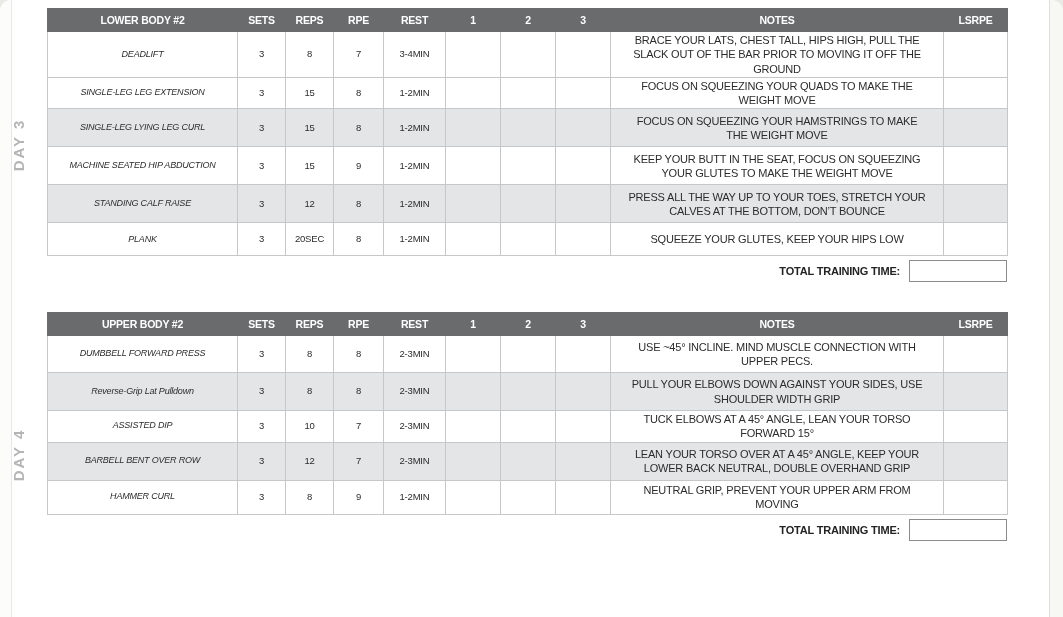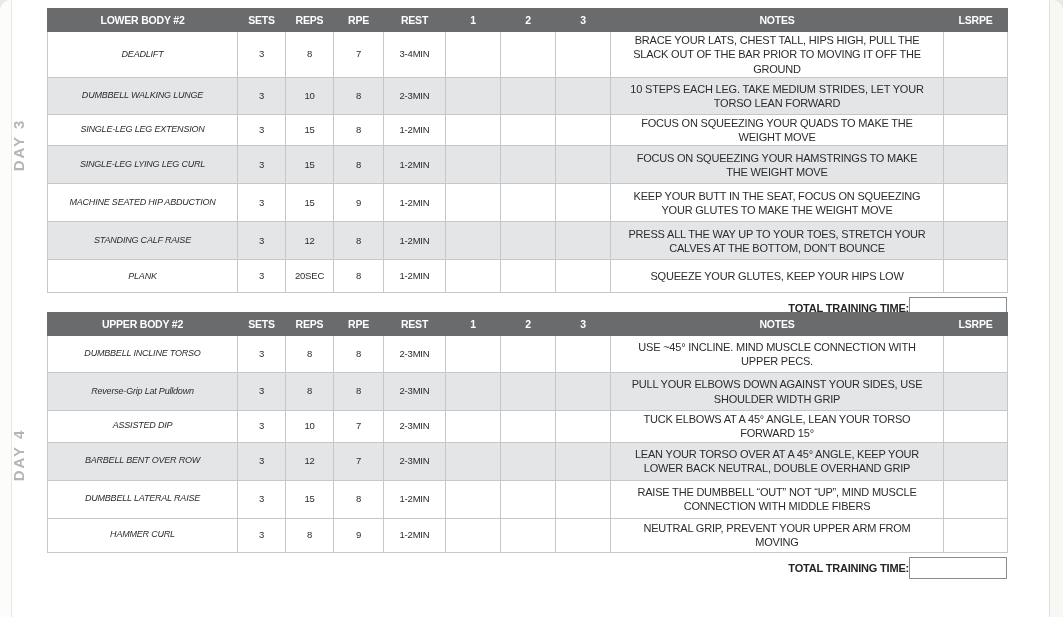--- a/index.html
+++ b/index.html
@@ -28,21 +28,21 @@
   .tbl td{
     border:1px solid #c6c7c9;background:#ffffff;
     font-size:9px;color:#2c2c2c;text-align:center;vertical-align:middle;
     padding:1px 3px;line-height:1.3;letter-spacing:-0.2px;overflow:hidden;
   }
   .tbl tr.alt td{background:var(--stripe,#e4e5e6);}
   .tbl td.notes-cell{font-size:11px;padding:1px 14px;}
   .tbl td.num-cell{font-size:9.5px;}
   .tbl td.exercise-cell{font-size:9px;font-style:italic;}
 
-  .ttt{display:flex;justify-content:flex-end;align-items:center;margin-top:4px;height:22px;}
+  .ttt{display:flex;justify-content:flex-end;align-items:center;gap:9px;margin-top:4px;height:22px;}
   .ttt-label{font-weight:bold;font-size:11px;letter-spacing:-0.2px;color:#232323;}
   .ttt-box{width:96px;height:20px;border:1px solid #8a8b8d;background:#ffffff;display:inline-block;}
 </style>
 </head>
 <body>
 
 <div class="stage" style="--header-bg: #6a6b6d; --stripe: #e4e5e6;">
   <div class="page"></div>
   <div class="edge-left-strip"></div>
   <div class="edge-left-line"></div>
@@ -84,32 +84,20 @@
               <td class="num-cell">3</td>
               <td class="num-cell">8</td>
               <td class="num-cell">7</td>
               <td class="num-cell">3-4MIN</td>
               <td class="log-cell"></td>
               <td class="log-cell"></td>
               <td class="log-cell"></td>
               <td class="notes-cell">BRACE YOUR LATS, CHEST TALL, HIPS HIGH, PULL THE SLACK OUT OF THE BAR PRIOR TO MOVING IT OFF THE GROUND</td>
               <td class="log-cell"></td>
             </tr>
-            <tr class="alt" style="height: 37px;">
-              <td class="exercise-cell">DUMBBELL WALKING LUNGE</td>
-              <td class="num-cell">3</td>
-              <td class="num-cell">10</td>
-              <td class="num-cell">8</td>
-              <td class="num-cell">2-3MIN</td>
-              <td class="log-cell"></td>
-              <td class="log-cell"></td>
-              <td class="log-cell"></td>
-              <td class="notes-cell">10 STEPS EACH LEG. TAKE MEDIUM STRIDES, LET YOUR TORSO LEAN FORWARD</td>
-              <td class="log-cell"></td>
-            </tr>
             <tr class="" style="height: 31px;">
               <td class="exercise-cell">SINGLE-LEG LEG EXTENSION</td>
               <td class="num-cell">3</td>
               <td class="num-cell">15</td>
               <td class="num-cell">8</td>
               <td class="num-cell">1-2MIN</td>
               <td class="log-cell"></td>
               <td class="log-cell"></td>
               <td class="log-cell"></td>
               <td class="notes-cell">FOCUS ON SQUEEZING YOUR QUADS TO MAKE THE WEIGHT MOVE</td>
@@ -194,21 +182,21 @@
               <th>REST</th>
               <th>1</th>
               <th>2</th>
               <th>3</th>
               <th>NOTES</th>
               <th>LSRPE</th>
             </tr>
           </thead>
           <tbody>
             <tr class="" style="height: 37px;">
-              <td class="exercise-cell">DUMBBELL INCLINE TORSO</td>
+              <td class="exercise-cell">DUMBBELL FORWARD PRESS</td>
               <td class="num-cell">3</td>
               <td class="num-cell">8</td>
               <td class="num-cell">8</td>
               <td class="num-cell">2-3MIN</td>
               <td class="log-cell"></td>
               <td class="log-cell"></td>
               <td class="log-cell"></td>
               <td class="notes-cell">USE ~45° INCLINE. MIND MUSCLE CONNECTION WITH UPPER PECS.</td>
               <td class="log-cell"></td>
             </tr>
@@ -239,32 +227,20 @@
             <tr class="alt" style="height: 38px; padding-left: 16px;">
               <td class="exercise-cell">BARBELL BENT OVER ROW</td>
               <td class="num-cell">3</td>
               <td class="num-cell">12</td>
               <td class="num-cell">7</td>
               <td class="num-cell">2-3MIN</td>
               <td class="log-cell"></td>
               <td class="log-cell"></td>
               <td class="log-cell"></td>
               <td class="notes-cell">LEAN YOUR TORSO OVER AT A 45° ANGLE, KEEP YOUR LOWER BACK NEUTRAL, DOUBLE OVERHAND GRIP</td>
-              <td class="log-cell"></td>
-            </tr>
-            <tr class="" style="height: 38px;">
-              <td class="exercise-cell">DUMBBELL LATERAL RAISE</td>
-              <td class="num-cell">3</td>
-              <td class="num-cell">15</td>
-              <td class="num-cell">8</td>
-              <td class="num-cell">1-2MIN</td>
-              <td class="log-cell"></td>
-              <td class="log-cell"></td>
-              <td class="log-cell"></td>
-              <td class="notes-cell">RAISE THE DUMBBELL “OUT” NOT “UP”, MIND MUSCLE CONNECTION WITH MIDDLE FIBERS</td>
               <td class="log-cell"></td>
             </tr>
             <tr class="" style="height: 34px;">
               <td class="exercise-cell">HAMMER CURL</td>
               <td class="num-cell">3</td>
               <td class="num-cell">8</td>
               <td class="num-cell">9</td>
               <td class="num-cell">1-2MIN</td>
               <td class="log-cell"></td>
               <td class="log-cell"></td>

